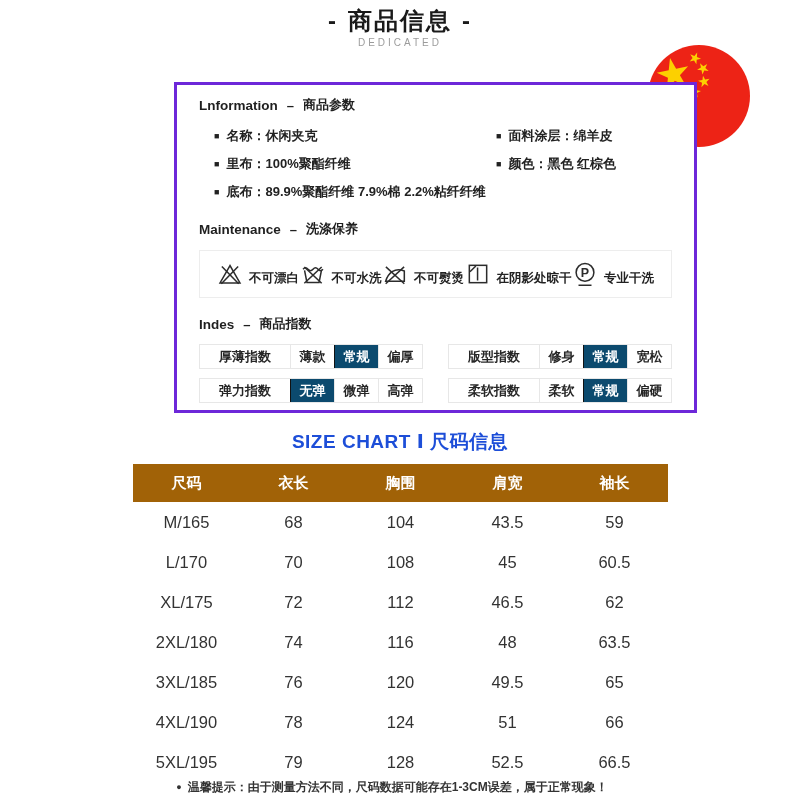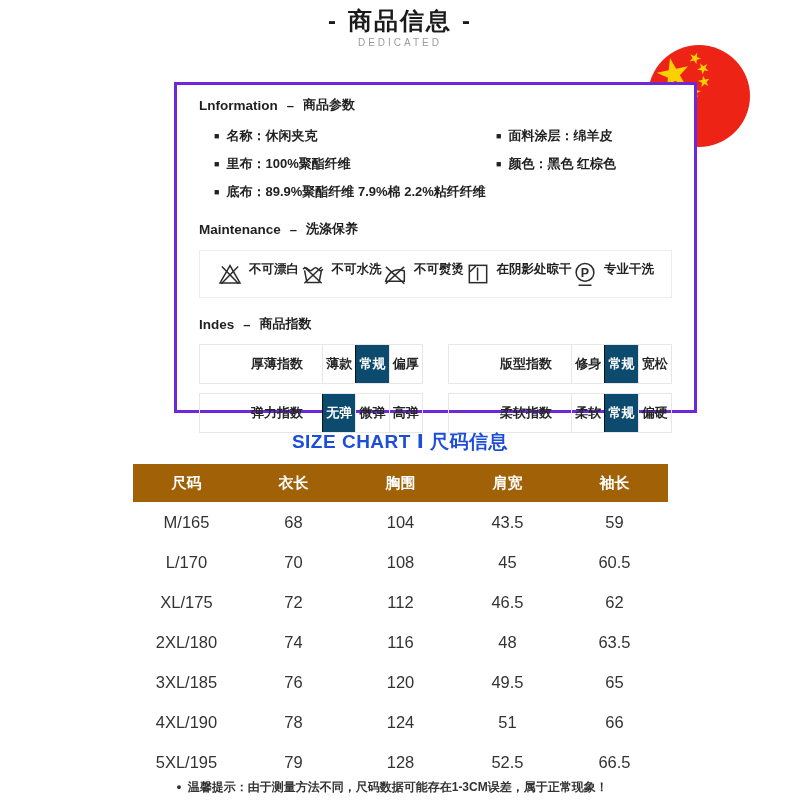--- a/index.html
+++ b/index.html
@@ -31,26 +31,26 @@
   .pcol-left{left:0;}
   .pcol-right{left:282px;}
   .param{display:flex;align-items:center;height:16px;margin-bottom:12px;
          font-size:13px;font-weight:bold;color:#222;white-space:nowrap;}
   .param .bullet{font-size:9px;margin-right:7px;line-height:16px;}
   .maint-head{margin-top:6px;}
   .care-box{
     margin-top:12px;height:46px;border:1px solid #ededed;
     display:flex;align-items:center;justify-content:space-between;padding:0 17px;
   }
-  .care-item{display:flex;align-items:flex-start;gap:6px;}
+  .care-item{display:flex;align-items:flex-end;gap:6px;}
   .care-item svg{display:block;}
   .care-label{font-size:12.5px;font-weight:bold;color:#222;white-space:nowrap;}
   .indes-head{margin-top:17px;}
   .index-grid{margin-top:11px;display:grid;grid-template-columns:1fr 1fr;column-gap:25px;row-gap:9px;}
-  .idx-row{display:flex;height:40px;border:1px solid #e7e7e7;box-sizing:border-box;padding-left:32px;}
+  .idx-row{display:flex;height:25px;border:1px solid #e7e7e7;box-sizing:border-box;}
   .idx-cell{flex:1;display:flex;align-items:center;justify-content:center;
             font-size:13px;font-weight:bold;color:#262626;border-left:1px solid #e7e7e7;}
   .idx-cell.label{border-left:none;flex:0 0 90px;}
   .idx-cell.sel{background:#0c4a6e;color:#fff;border-left-color:#121212;}
   
   .size-title{position:absolute;top:429px;left:0;right:0;text-align:center;
               font-size:19px;font-weight:bold;color:#1d4ed8;letter-spacing:0.5px;}
   .size-table-wrap{position:absolute;left:133px;top:464px;width:535px;}
   table{width:100%;border-collapse:collapse;table-layout:fixed;}
   thead th{background:#a16207;color:#fff;font-size:15px;font-weight:bold;height:36px;}

